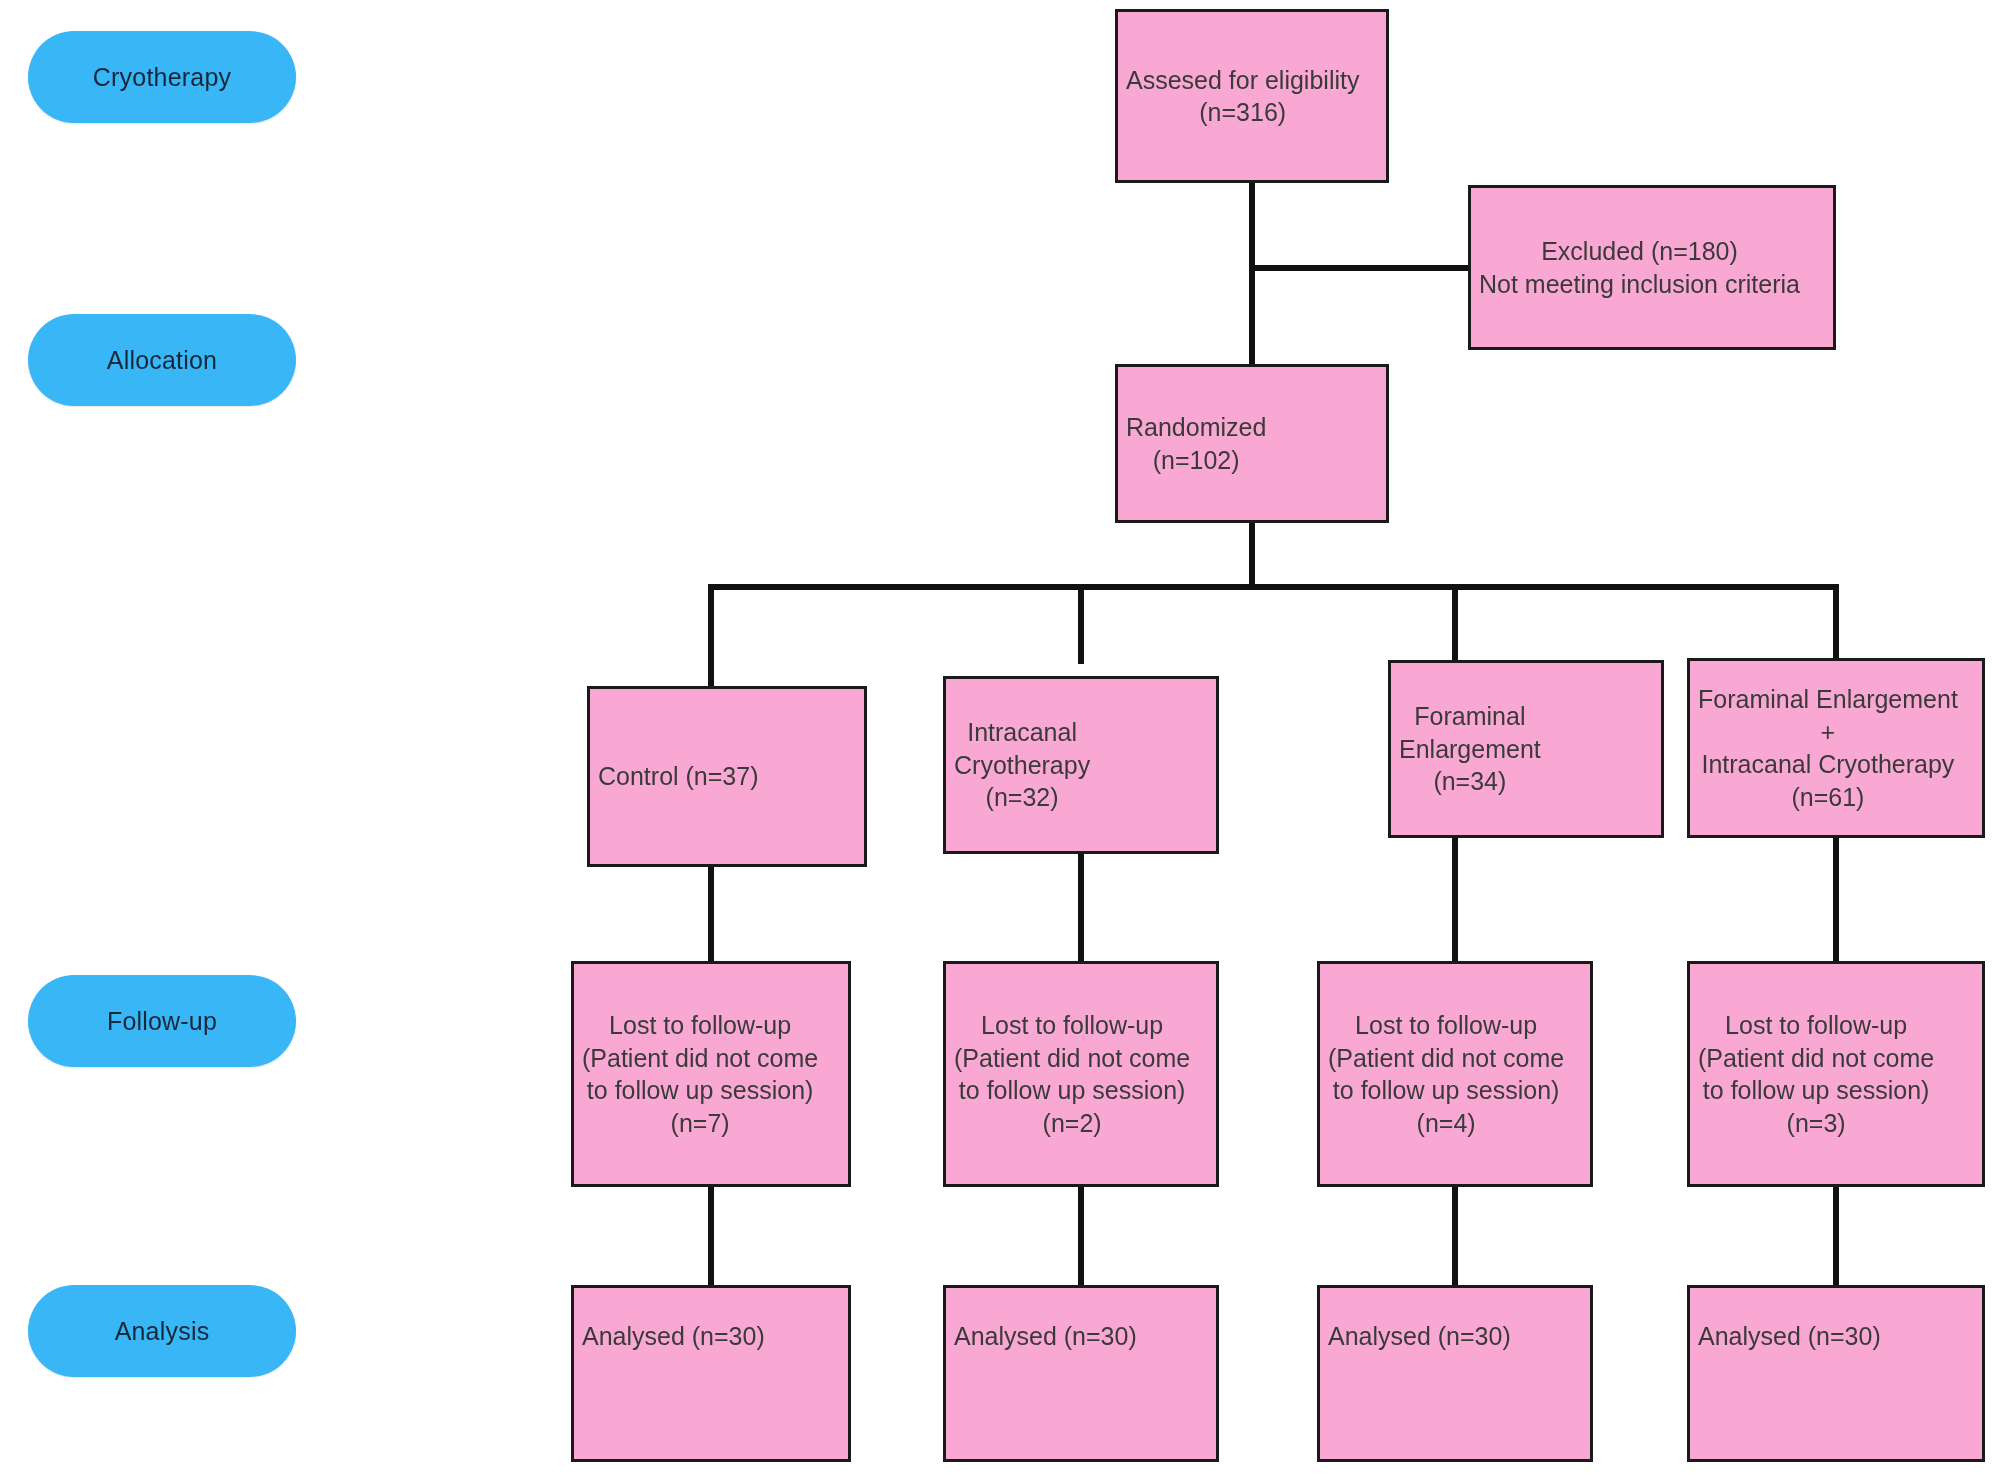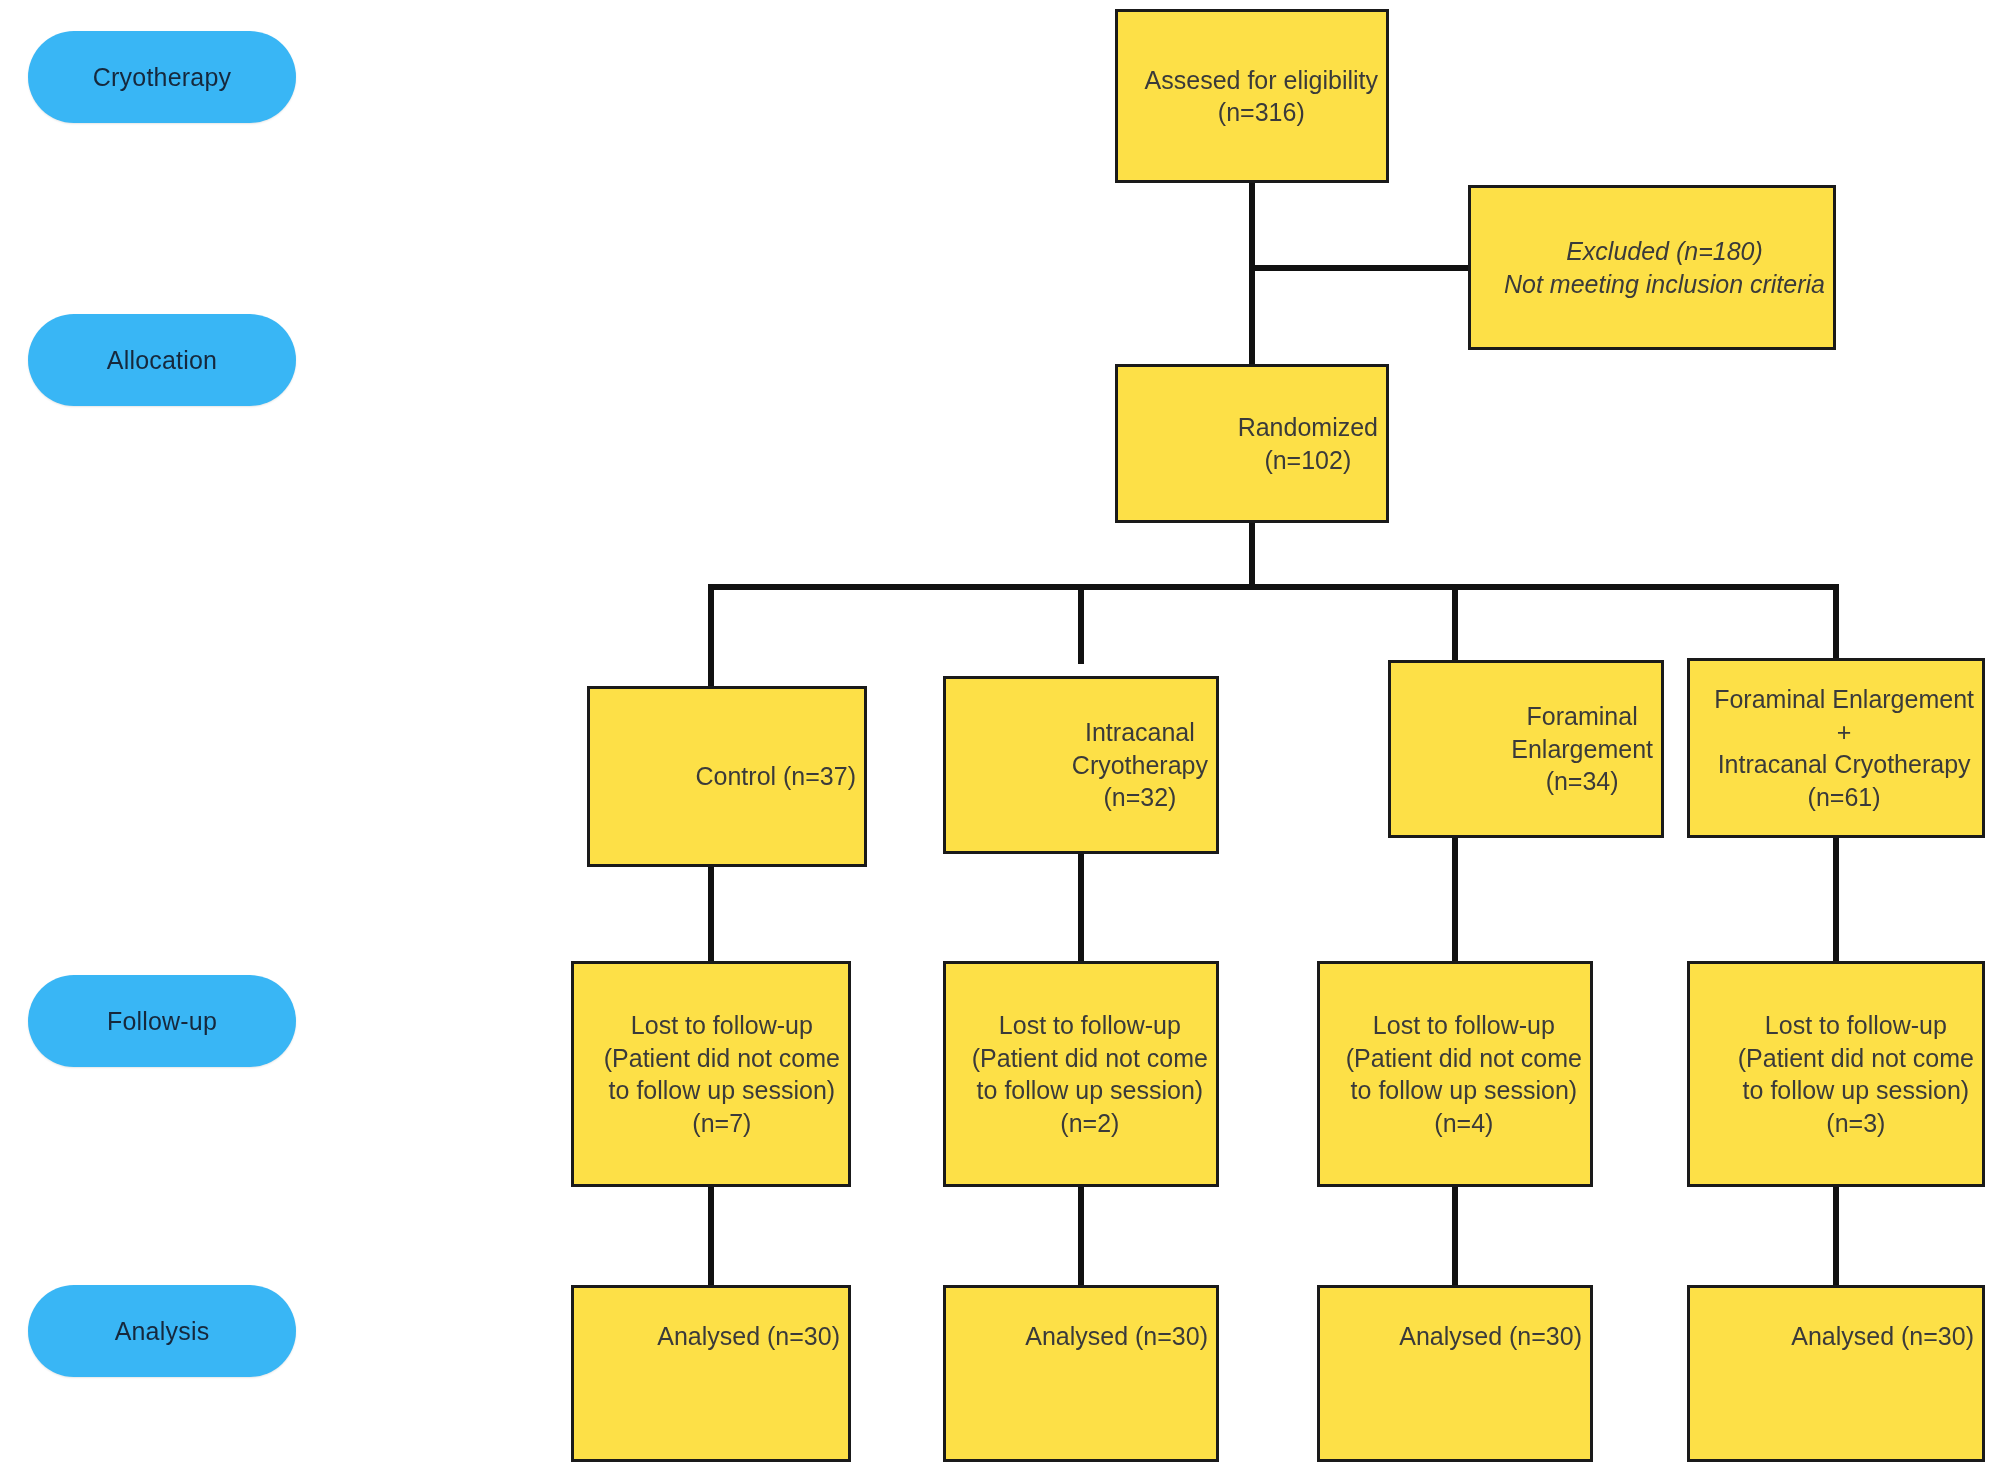--- a/index.html
+++ b/index.html
@@ -31,26 +31,26 @@
     font-size:25px;
     font-weight:400;
     letter-spacing:0.2px;
     line-height:1;
     white-space:nowrap;
   }
 
   
   .fbox{
     position:absolute;
-    background:#fde047;
+    background:#f9a8d4;
     border:3px solid #1a1a1a;
     box-sizing:border-box;
     display:flex;
     align-items:center;
-    justify-content:flex-end;
+    justify-content:flex-start;
     padding:4px 8px;
   }
   .fbox .btext{
     color:#3a3a3a;
     font-size:25px;
     font-weight:400;
     line-height:1.30;
     text-align:center;
     white-space:pre-line;
   }
@@ -108,21 +108,21 @@
   <div class="vline" style="left: 708px; top: 1187px; width: 6px; height: 100px;"></div>
   <div class="vline" style="left: 1078px; top: 1187px; width: 6px; height: 100px;"></div>
   <div class="vline" style="left: 1452px; top: 1187px; width: 6px; height: 100px;"></div>
   <div class="vline" style="left: 1833px; top: 1187px; width: 6px; height: 100px;"></div>
 
   <div class="fbox" style="left:1115px; top:9px; width:274px; height:174px;">
     <span class="btext">Assesed for eligibility
 (n=316)</span>
   </div>
 
-  <div class="fbox" style="left:1468px; top:185px; width:368px; height:165px;font-style:italic;">
+  <div class="fbox" style="left:1468px; top:185px; width:368px; height:165px;">
     <span class="btext">Excluded (n=180)
 Not meeting inclusion criteria</span>
   </div>
 
   <div class="fbox" style="left:1115px; top:364px; width:274px; height:159px;">
     <span class="btext">Randomized
 (n=102)</span>
   </div>
 
   <div class="fbox" style="left:571px; top:686px; width:280px; height:181px;margin-left:16px;">

